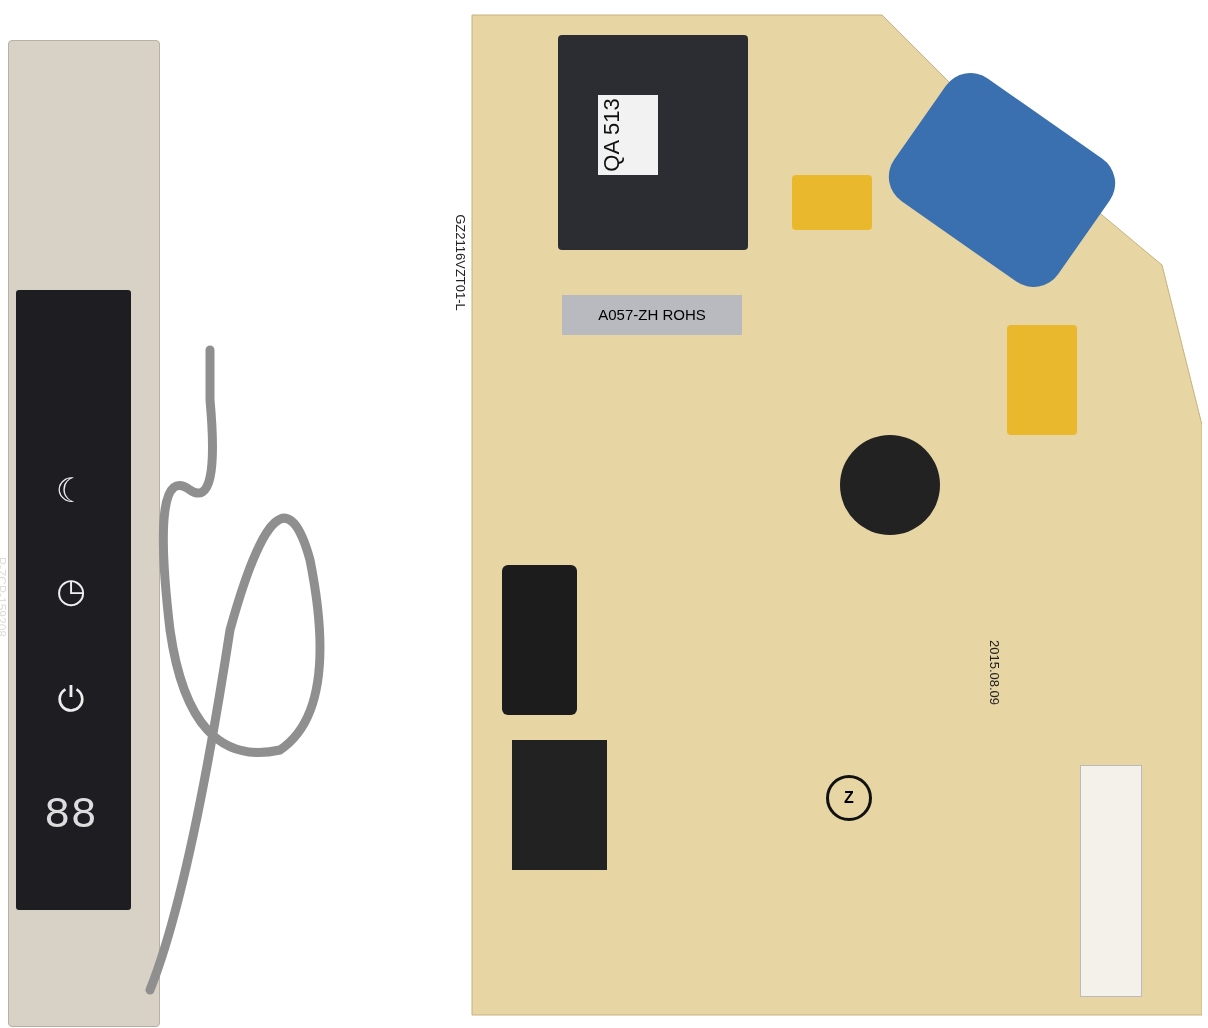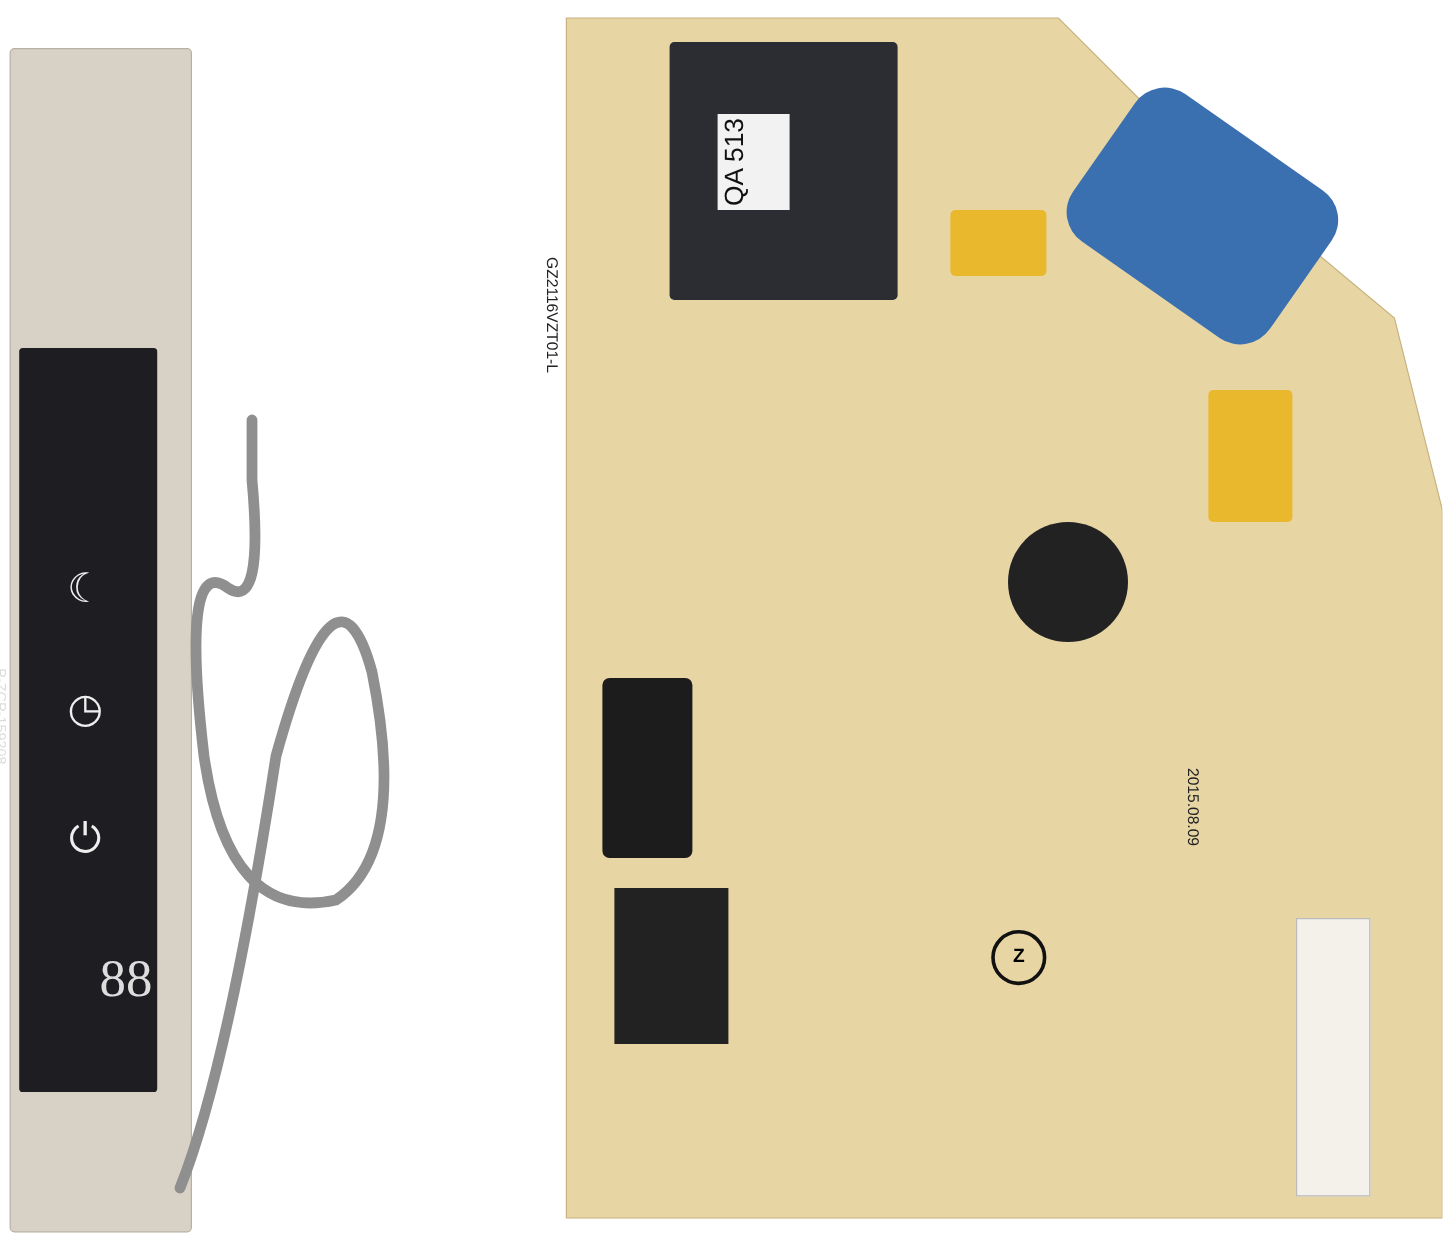--- a/index.html
+++ b/index.html
@@ -17,35 +17,36 @@
   .glyph{color:#eee;font-size:34px;text-align:center;width:60px;}
 </style>
 </head>
 <body>
 
 <div class="abs panel"></div>
 <div class="abs panel-black">
   <div class="abs glyph" style="left:25px;top:180px;">☾</div>
   <div class="abs glyph" style="left:25px;top:280px;">◷</div>
   <div class="abs glyph" style="left:25px;top:390px;">⏻</div>
-  <div class="abs" style="left:28px;top:500px;color:#ddd;font-size:44px;font-family:Liberation Serif, serif;margin-left:39px;">88</div>
+  <div class="abs" style="left:28px;top:500px;color:#ddd;font-size:44px;font-family:Liberation Mono, monospace;">88</div>
   <div class="abs" style="left:-55px;top:300px;color:#ddd;font-size:12px;transform:rotate(90deg);white-space:nowrap;">P-ZCP-159208</div>
 </div>
 
 <svg class="abs" style="left:130px;top:330px;" width="230" height="700">
   <path class="cable" d="M80 20 L80 70 Q90 180 60 160 Q20 130 40 300 Q60 440 150 420 Q210 380 180 230 Q150 120 100 300 Q60 560 20 660"></path>
 </svg>
 
 <div class="abs pcb">
   <svg width="740" height="1020">
     <path d="M10 10 L420 10 L520 110 L700 260 L740 420 L740 1010 L10 1010 Z" fill="#e7d5a4" stroke="#c7b27f"></path>
   </svg>
   <div class="abs relay" style="left:96px;top:30px;width:190px;height:215px;">
     <div class="abs sticker" style="left:30px;top:70px;width:80px;height:60px;line-height:28px;">QA 513</div>
   </div>
+  <div class="abs" style="left:100px;top:290px;width:180px;height:40px;background:#b9b9c0;font-size:15px;line-height:40px;text-align:center;">A057-ZH ROHS</div>
   <div class="abs cap-blue" style="left:440px;top:100px;width:200px;height:150px;transform:rotate(35deg);"></div>
   <div class="abs yellow" style="left:330px;top:170px;width:80px;height:55px;"></div>
   <div class="abs yellow" style="left:545px;top:320px;width:70px;height:110px;"></div>
   <div class="abs" style="left:378px;top:430px;width:100px;height:100px;border-radius:50%;background:#222;"></div>
   <div class="abs" style="left:40px;top:560px;width:75px;height:150px;background:#1c1c1c;border-radius:6px;"></div>
   <div class="abs" style="left:50px;top:735px;width:95px;height:130px;background:#222;"></div>
   <div class="abs conn" style="left:618px;top:760px;width:60px;height:230px;"></div>
   <div class="abs lbl" style="left:-50px;top:250px;transform:rotate(90deg);white-space:nowrap;">GZ2116VZT01-L</div>
   <div class="abs lbl" style="left:500px;top:660px;transform:rotate(90deg);white-space:nowrap;">2015.08.09</div>
   <div class="abs" style="left:364px;top:770px;width:40px;height:40px;border-radius:50%;border:3px solid #111;text-align:center;line-height:40px;font-weight:bold;">Z</div>

